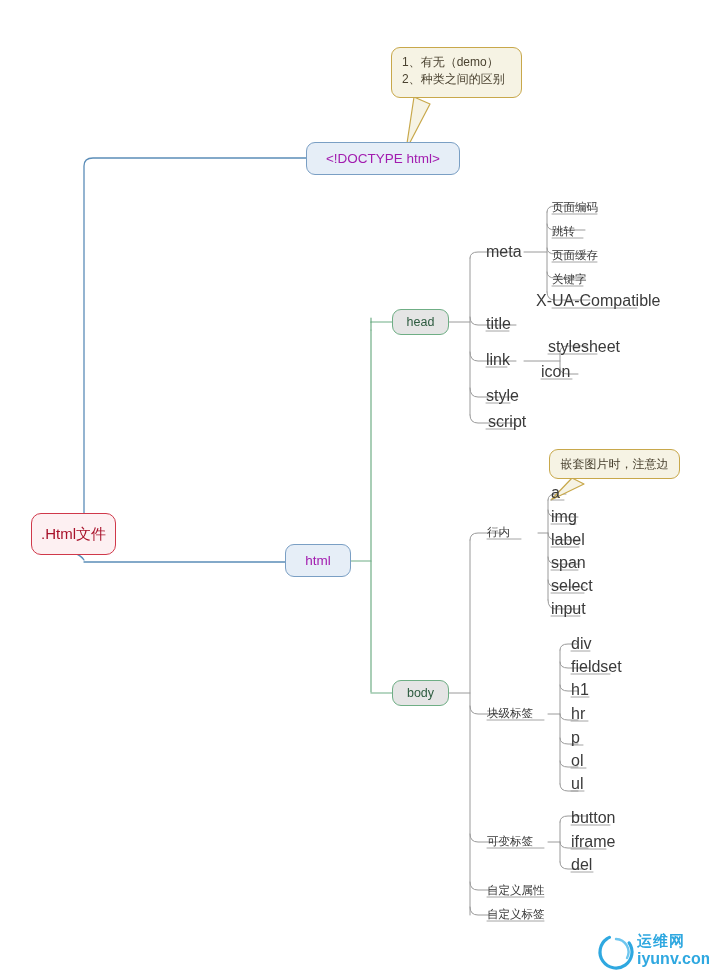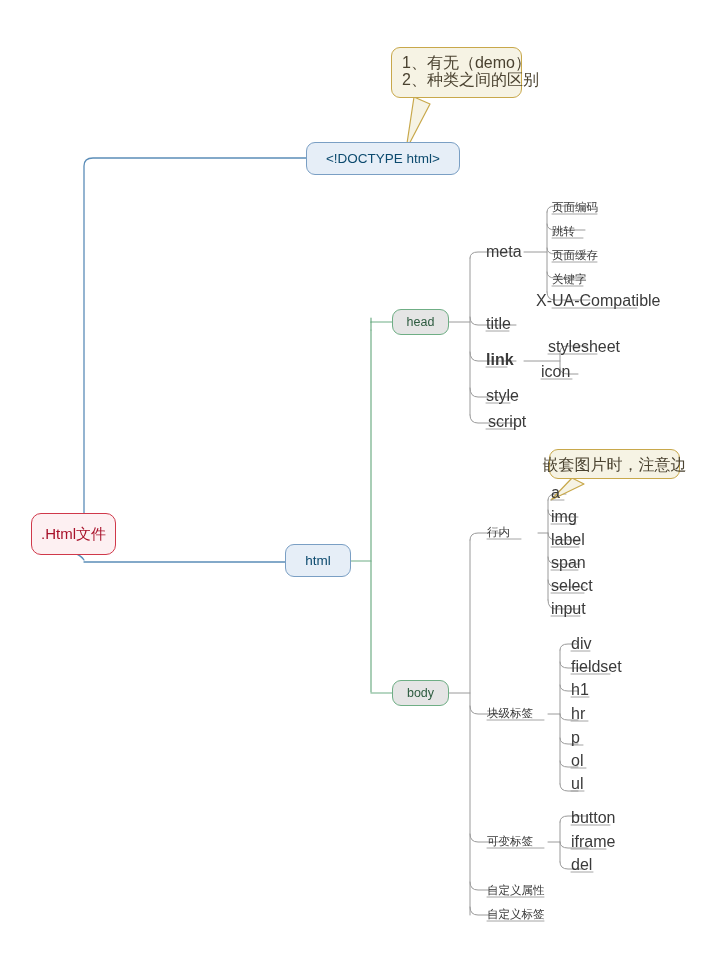--- a/index.html
+++ b/index.html
@@ -40,21 +40,21 @@
   .node-root {
     border: 1.6px solid #d0384a;
     background: #fdf0f2;
     color: #a8112a;
     font-size: 15px;
     border-radius: 10px;
   }
   .node-blue {
     border: 1.2px solid #7a9fc4;
     background: #e6eef7;
-    color: #0c4a6e;
+    color: #a21caf;
     font-size: 13.5px;
   }
   .node-green {
     border: 1.2px solid #6fae85;
     background: #e5e5e5;
     color: #2e5c40;
     font-size: 12.5px;
   }
   
   .leaf {
@@ -67,21 +67,21 @@
   }
   .leaf.cn { font-size: 11.5px; }
   
   .callout {
     position: absolute;
     box-sizing: border-box;
     border: 1.3px solid #c8a84b;
     background: #f6f3e4;
     border-radius: 9px;
     color: #4a4230;
-    font-size: 16px;
+    font-size: 12px;
     line-height: 17px;
     padding: 6px 10px;
     white-space: nowrap;
   }
   .callout-lines { display: block; }
   
   #watermark {
     position: absolute;
     left: 596px;
     top: 932px;
@@ -237,21 +237,21 @@
   <div class="node node-blue" style="left:306px; top:142px; width:154px; height:33px;">&lt;!DOCTYPE html&gt;</div>
 
   <div class="node node-blue" style="left:285px; top:544px; width:66px; height:33px;">html</div>
 
   <div class="node node-green" style="left:392px; top:309px; width:57px; height:26px;">head</div>
 
   <div class="node node-green" style="left:392px; top:680px; width:57px; height:26px;">body</div>
 
   <div class="leaf" style="left:486px; top:245px;">meta</div>
   <div class="leaf" style="left:486px; top:317px;">title</div>
-  <div class="leaf" style="left:486px; top:353px;font-weight:bold;">link</div>
+  <div class="leaf" style="left:486px; top:353px;">link</div>
   <div class="leaf" style="left:486px; top:389px;">style</div>
   <div class="leaf" style="left:488px; top:415px;">script</div>
 
   <div class="leaf cn" style="left:552px; top:200px;text-align:right;">页面编码</div>
   <div class="leaf cn" style="left:552px; top:224px;">跳转</div>
   <div class="leaf cn" style="left:552px; top:248px;">页面缓存</div>
   <div class="leaf cn" style="left:552px; top:272px;">关键字</div>
   <div class="leaf" style="left:536px; top:294px;">X-UA-Compatible</div>
 
   <div class="leaf" style="left:548px; top:340px;">stylesheet</div>
@@ -284,14 +284,22 @@
 
   <div class="callout" style="left:391px; top:47px; width:131px; height:51px;">
     <span class="callout-lines">1、有无（demo）</span>
     <span class="callout-lines">2、种类之间的区别</span>
   </div>
 
   <div class="callout" style="left:549px; top:449px; width:131px; height:30px; display:flex; align-items:center; justify-content:center; padding:12px 10px;">
     <span class="callout-lines">嵌套图片时，注意边</span>
   </div>
 
+  <div id="watermark">
+    <svg width="40" height="40" viewBox="0 0 40 40" style="position:absolute; left:0; top:0;">
+      <circle cx="20" cy="20" r="16" fill="none" stroke="#2fa8e0" stroke-width="3.2" stroke-linecap="round" stroke-dasharray="78 22" transform="rotate(-35 20 20)"></circle>
+      <path d="M20,7 A13,13 0 0 1 31,26" fill="none" stroke="#6ec6ee" stroke-width="2.4" stroke-linecap="round"></path>
+    </svg>
+    <span class="wm-text wm-cn">运维网</span>
+    <span class="wm-text wm-en">iyunv.com</span>
+  </div>
 
 </div>
 
 </body></html>

